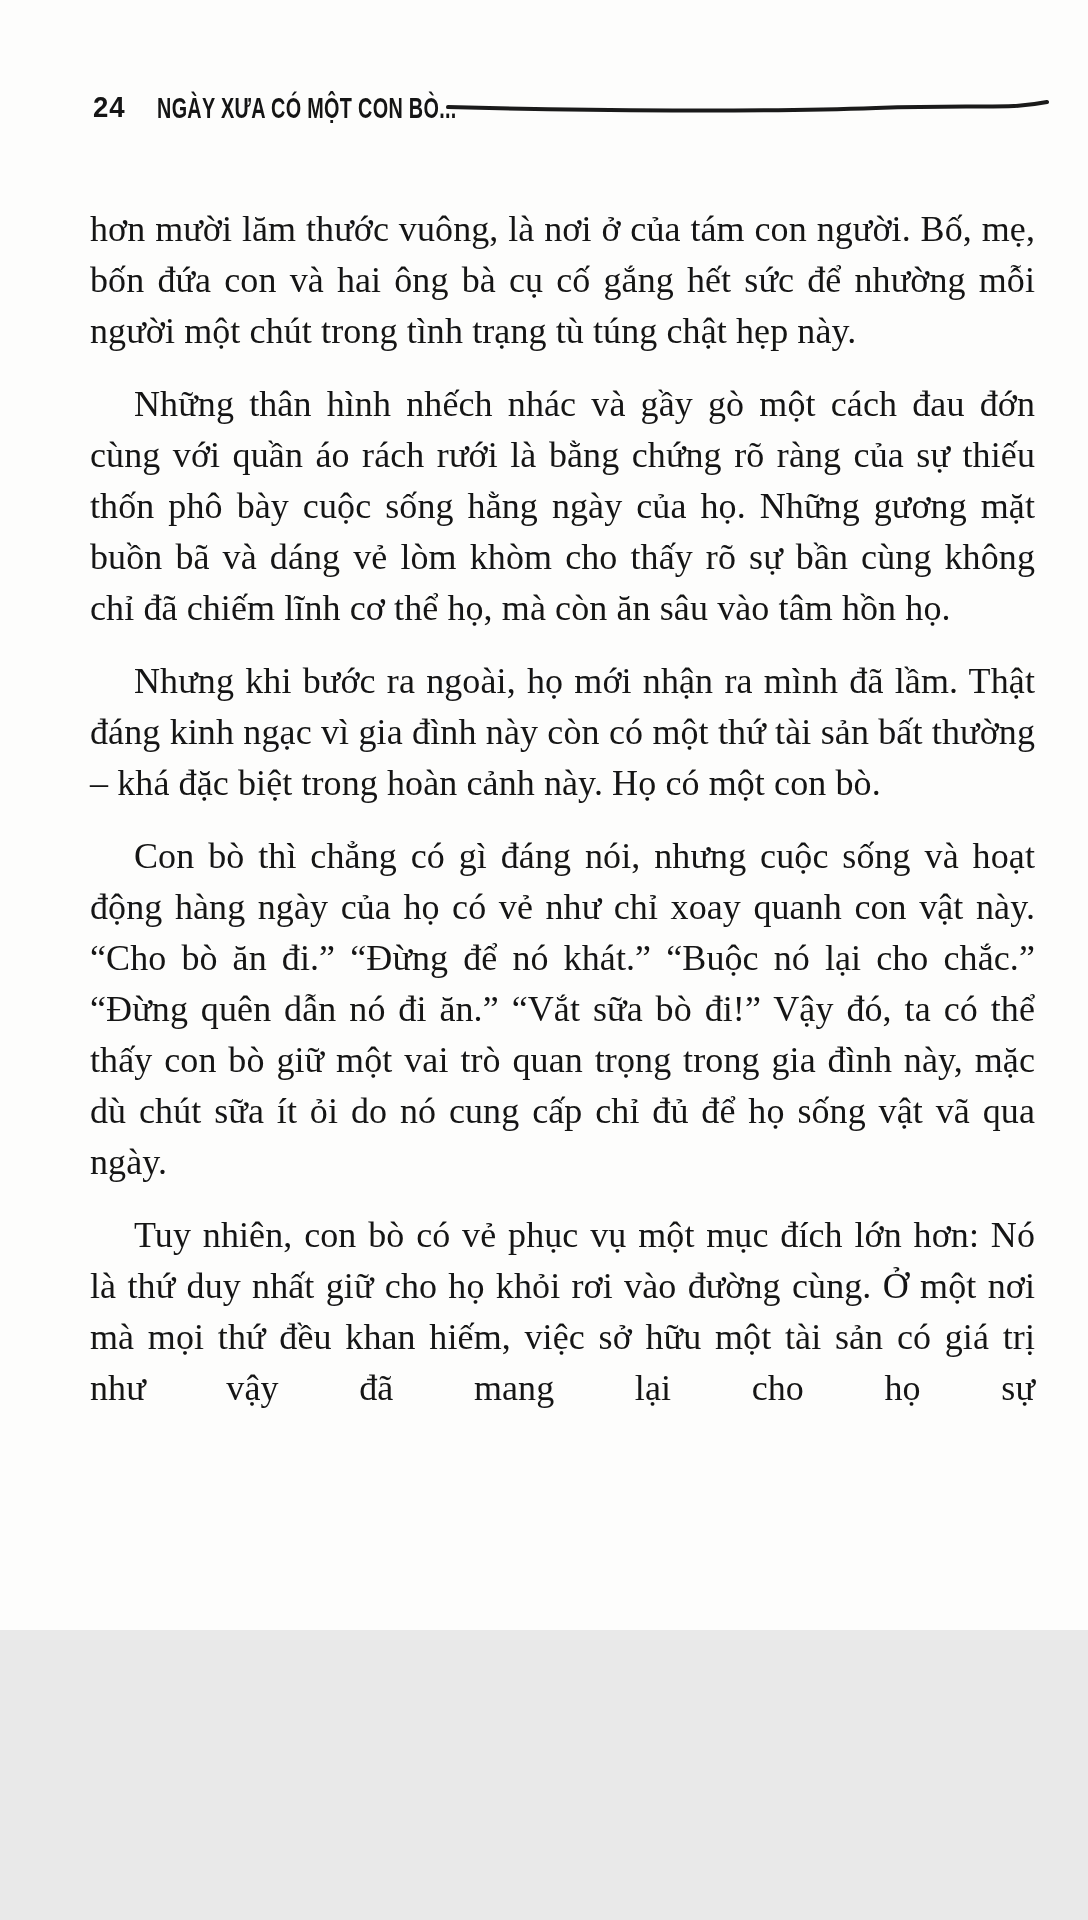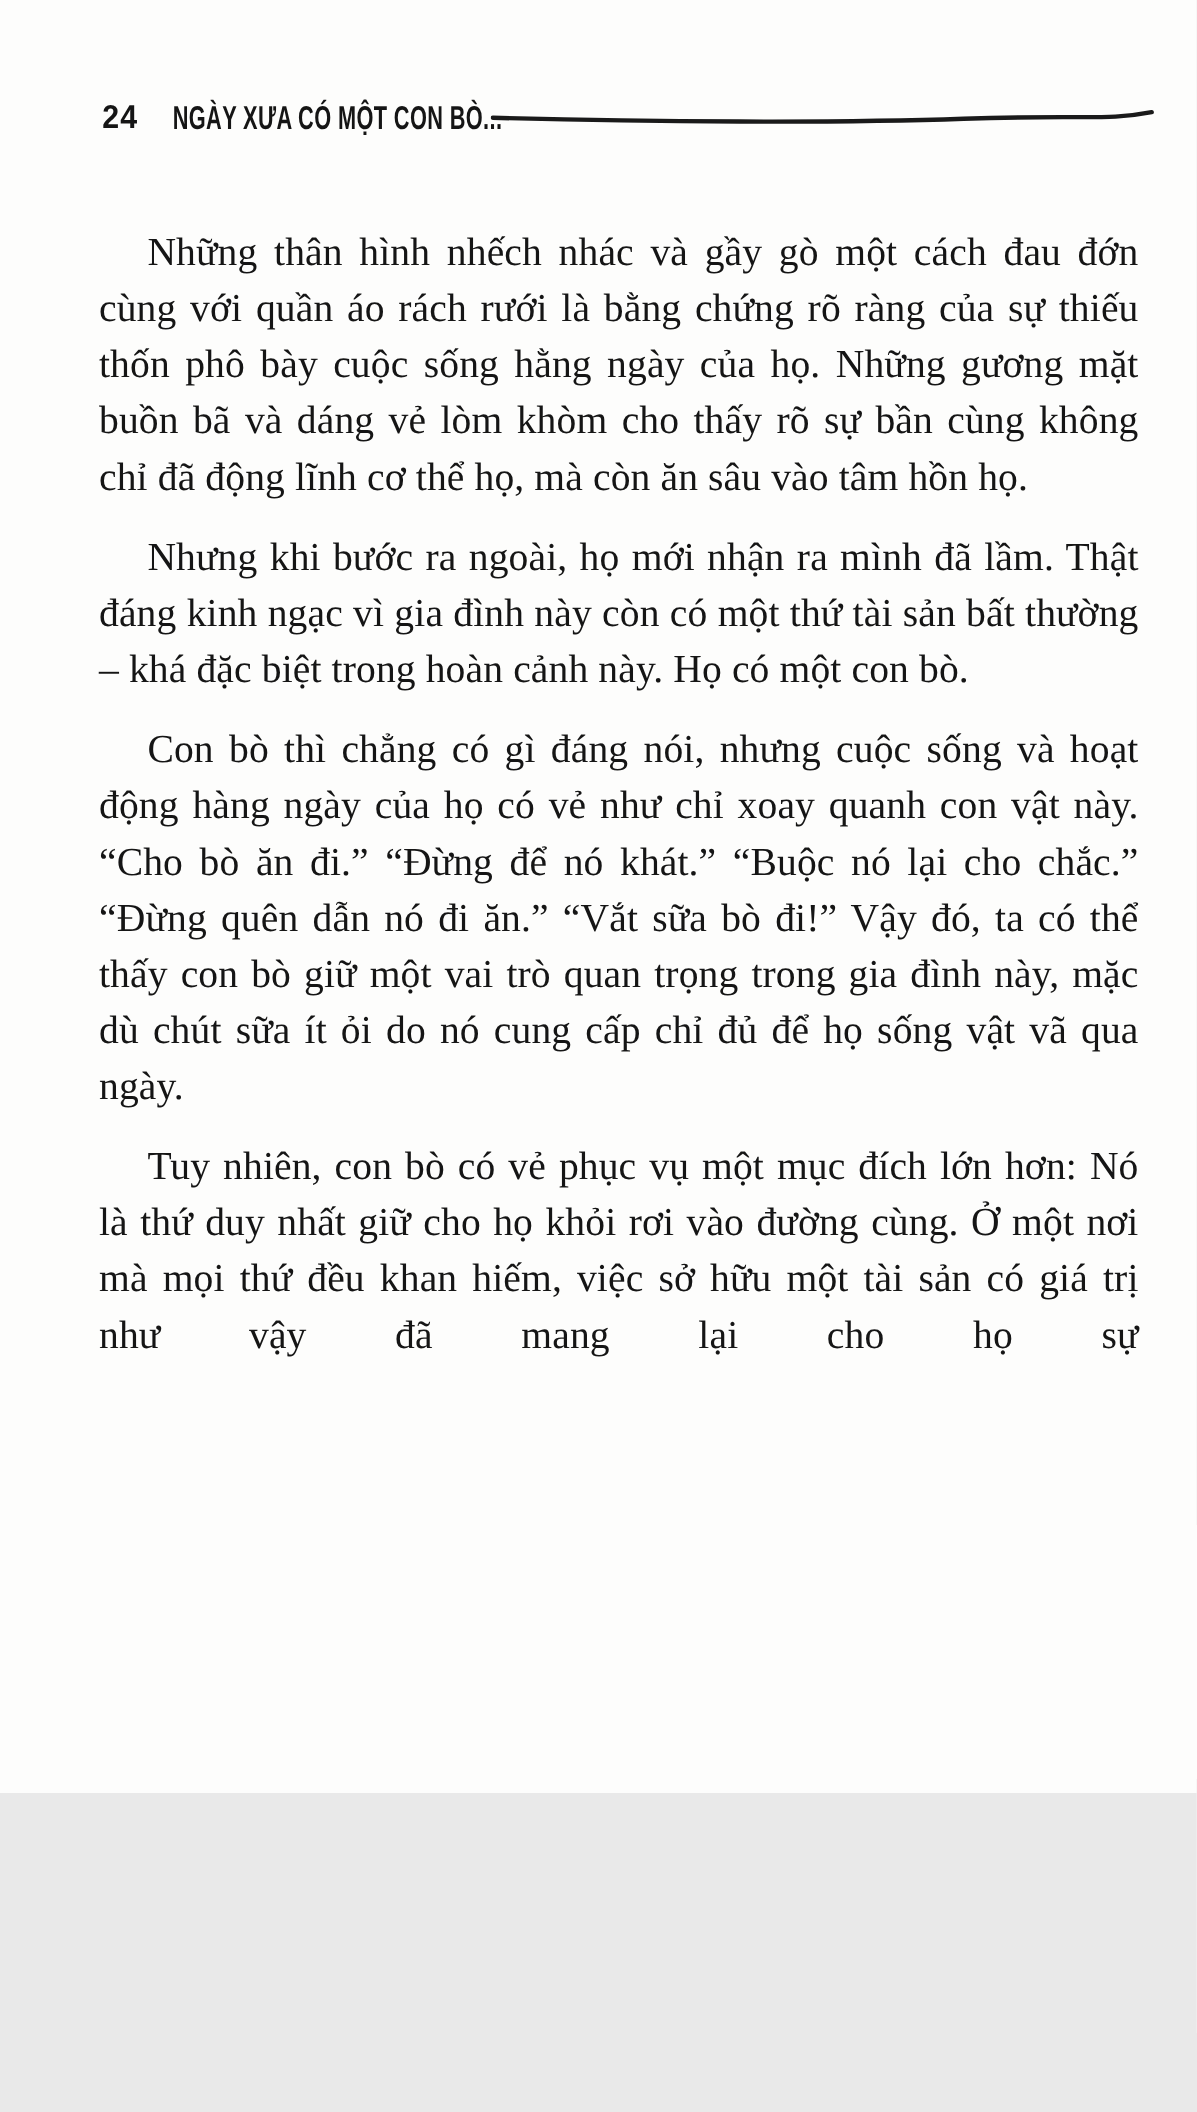--- a/index.html
+++ b/index.html
@@ -108,21 +108,22 @@
 
   <header class="page-header">
     <span class="page-number">24</span>
     <span class="running-title">NGÀY XƯA CÓ MỘT CON BÒ...</span>
     <svg class="header-rule" width="604" height="24" viewBox="0 0 604 24" aria-hidden="true">
       <path d="M2,11 C140,15 320,16 430,12 S560,14 601,6" fill="none" stroke="#1a1a1a" stroke-width="4" stroke-linecap="round"></path>
     </svg>
   </header>
 
   <main class="body-text">
-    <p class="indent">Những thân hình nhếch nhác và gầy gò một cách đau đớn cùng với quần áo rách rưới là bằng chứng rõ ràng của sự thiếu thốn phô bày cuộc sống hằng ngày của họ. Những gương mặt buồn bã và dáng vẻ lòm khòm cho thấy rõ sự bần cùng không chỉ đã động lĩnh cơ thể họ, mà còn ăn sâu vào tâm hồn họ.</p>
+    <p>hơn mười lăm thước vuông, là nơi ở của tám con người. Bố, mẹ, bốn đứa con và hai ông bà cụ cố gắng hết sức để nhường mỗi người một chút trong tình trạng tù túng chật hẹp này.</p>
+    <p class="indent">Những thân hình nhếch nhác và gầy gò một cách đau đớn cùng với quần áo rách rưới là bằng chứng rõ ràng của sự thiếu thốn phô bày cuộc sống hằng ngày của họ. Những gương mặt buồn bã và dáng vẻ lòm khòm cho thấy rõ sự bần cùng không chỉ đã chiếm lĩnh cơ thể họ, mà còn ăn sâu vào tâm hồn họ.</p>
     <p class="indent">Nhưng khi bước ra ngoài, họ mới nhận ra mình đã lầm. Thật đáng kinh ngạc vì gia đình này còn có một thứ tài sản bất thường – khá đặc biệt trong hoàn cảnh này. Họ có một con bò.</p>
     <p class="indent">Con bò thì chẳng có gì đáng nói, nhưng cuộc sống và hoạt động hàng ngày của họ có vẻ như chỉ xoay quanh con vật này. “Cho bò ăn đi.” “Đừng để nó khát.” “Buộc nó lại cho chắc.” “Đừng quên dẫn nó đi ăn.” “Vắt sữa bò đi!” Vậy đó, ta có thể thấy con bò giữ một vai trò quan trọng trong gia đình này, mặc dù chút sữa ít ỏi do nó cung cấp chỉ đủ để họ sống vật vã qua ngày.</p>
     <p class="indent cut">Tuy nhiên, con bò có vẻ phục vụ một mục đích lớn hơn: Nó là thứ duy nhất giữ cho họ khỏi rơi vào đường cùng. Ở một nơi mà mọi thứ đều khan hiếm, việc sở hữu một tài sản có giá trị như vậy đã mang lại cho họ sự</p>
   </main>
 
   <footer class="scan-footer">
     <div class="cs-icon">
       <span class="cs-letters">CS</span>
       <div class="cs-bar"></div>
     </div>

